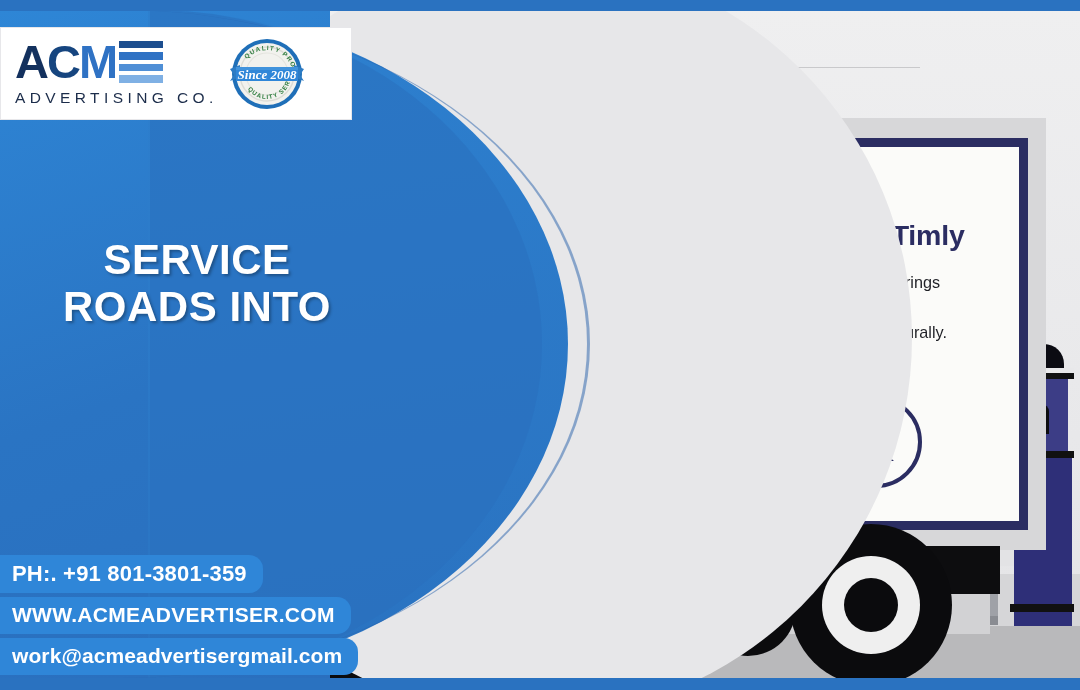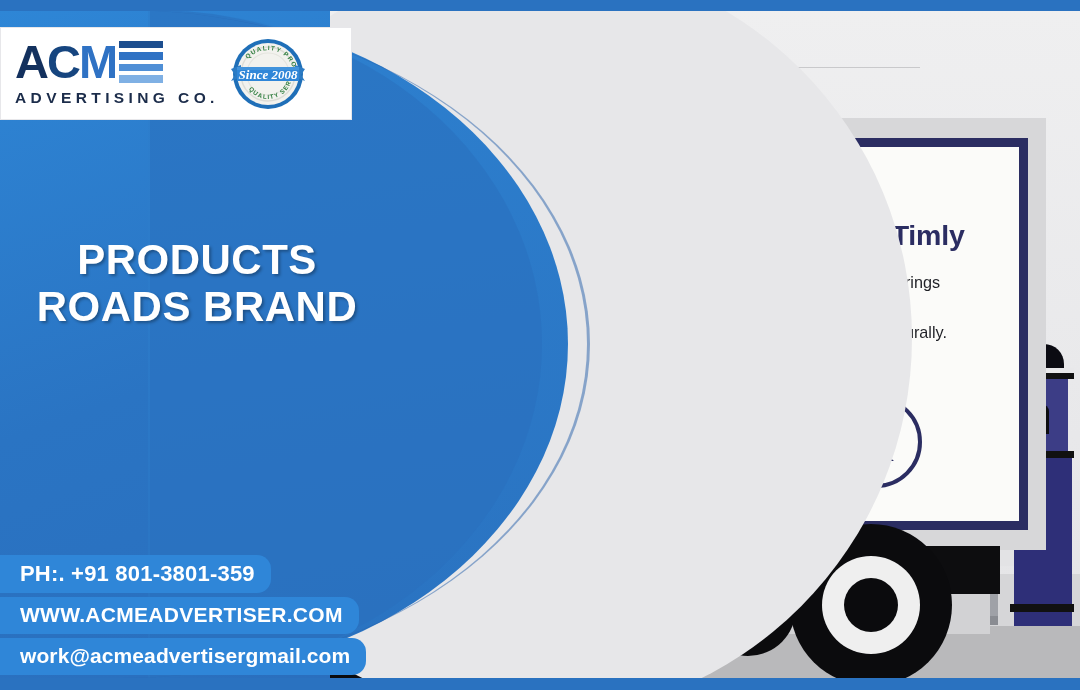--- a/index.html
+++ b/index.html
@@ -141,32 +141,32 @@
   .logo-acme{ display:flex; align-items:center; }
   .logo-acme .a{ font-size:47px; font-weight:bold; letter-spacing:-2px; color:#13315e; line-height:.92; }
   .logo-acme .c{ font-size:47px; font-weight:bold; letter-spacing:-2px; color:#16457f; line-height:.92; }
   .logo-acme .m{ font-size:47px; font-weight:bold; letter-spacing:-2px; color:#2f72c4; line-height:.92; }
   .logo-bars{ display:flex; flex-direction:column; gap:4px; margin-left:3px; }
   .logo-bars span{ display:block; width:44px; height:7.5px; background:#2f72c4; }
   .logo-bars span:nth-child(1){ background:#1d4e8f; }
   .logo-bars span:nth-child(2){ background:#2f72c4; }
   .logo-bars span:nth-child(3){ background:#4f8fd6; }
   .logo-bars span:nth-child(4){ background:#7fb0e4; }
-  .logo-sub{ font-size:15.5px; letter-spacing:4.4px; color:#1b2c4a; margin-top:5px;font-weight:bold; }
+  .logo-sub{ font-size:15.5px; letter-spacing:4.4px; color:#1b2c4a; margin-top:5px; }
   .badge{ margin-left:10px; width:78px; height:78px; position:relative; }
 
   
   .headline{ position:absolute; left:6px; top:236px; width:382px; text-align:center;
              color:#ffffff; font-size:42px; font-weight:bold; line-height:1.12;
              letter-spacing:0.5px; text-shadow:2px 2px 3px rgba(0,0,0,.30); }
   .headline div{ white-space:nowrap; }
 
   
   .contacts{ position:absolute; left:0; top:555px; display:flex; flex-direction:column; gap:4px; }
-  .contact-pill{ background:#2f86d8; color:#fff; font-weight:bold; padding:7px 16px 8px 20px;
+  .contact-pill{ background:#2f86d8; color:#fff; font-weight:bold; padding:7px 16px 8px 12px;
                  border-radius:0 14px 14px 0; width:max-content; line-height:1.05; }
   .c1{ font-size:22px; letter-spacing:.2px; }
   .c2{ font-size:21px; letter-spacing:.3px; }
   .c3{ font-size:21px; letter-spacing:.1px; }
 </style>
 </head>
 <body>
 
 <div class="poster">
 
@@ -359,22 +359,22 @@
     </div>
   </div>
 
   <div class="grey-circle"></div>
   <div class="blue-panel"></div>
   <div class="blue-curve"></div>
   <div class="blue-curve-dark"></div>
   <div class="blue-arc"></div>
 
   <div class="headline">
-    <div>PRODUCTS</div>
-    <div>ROADS BRAND</div>
+    <div>SERVICE</div>
+    <div>ROADS INTO</div>
   </div>
 
   <div class="logo-card">
     <div class="logo-text">
       <div class="logo-acme">
         <span class="a">A</span>
         <span class="c">C</span>
         <span class="m">M</span>
         <span class="logo-bars">
           <span></span>

